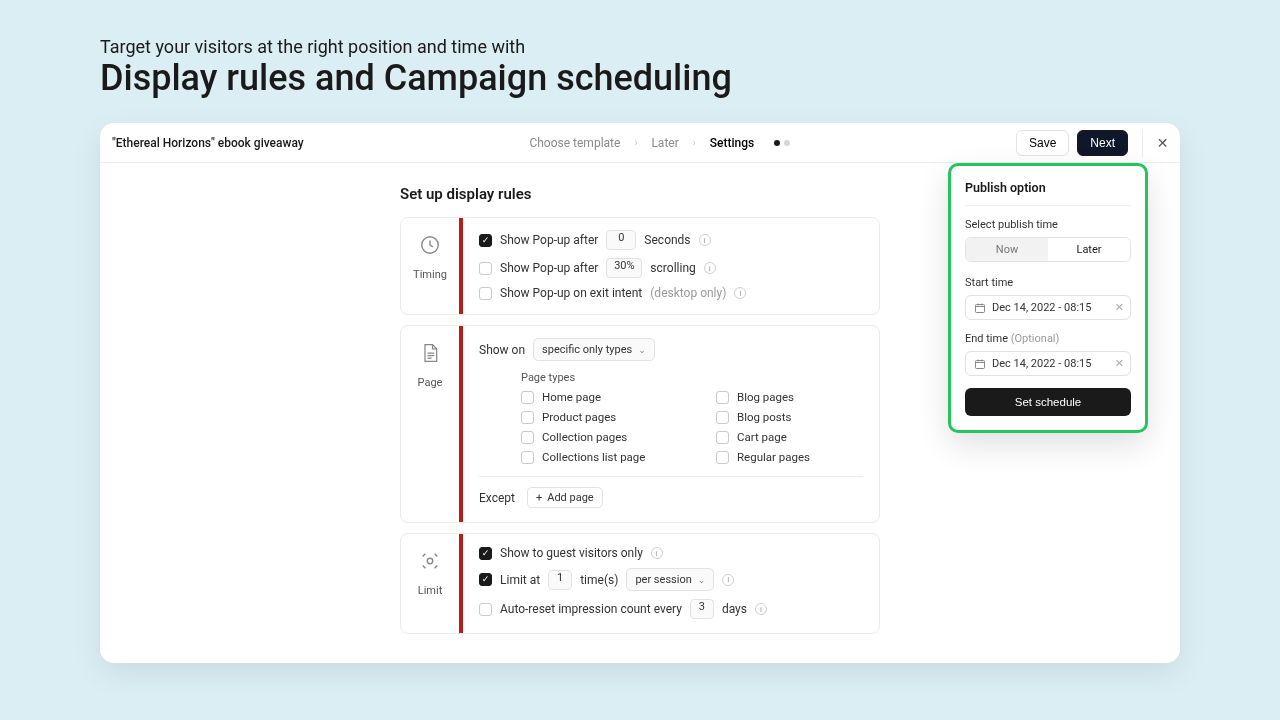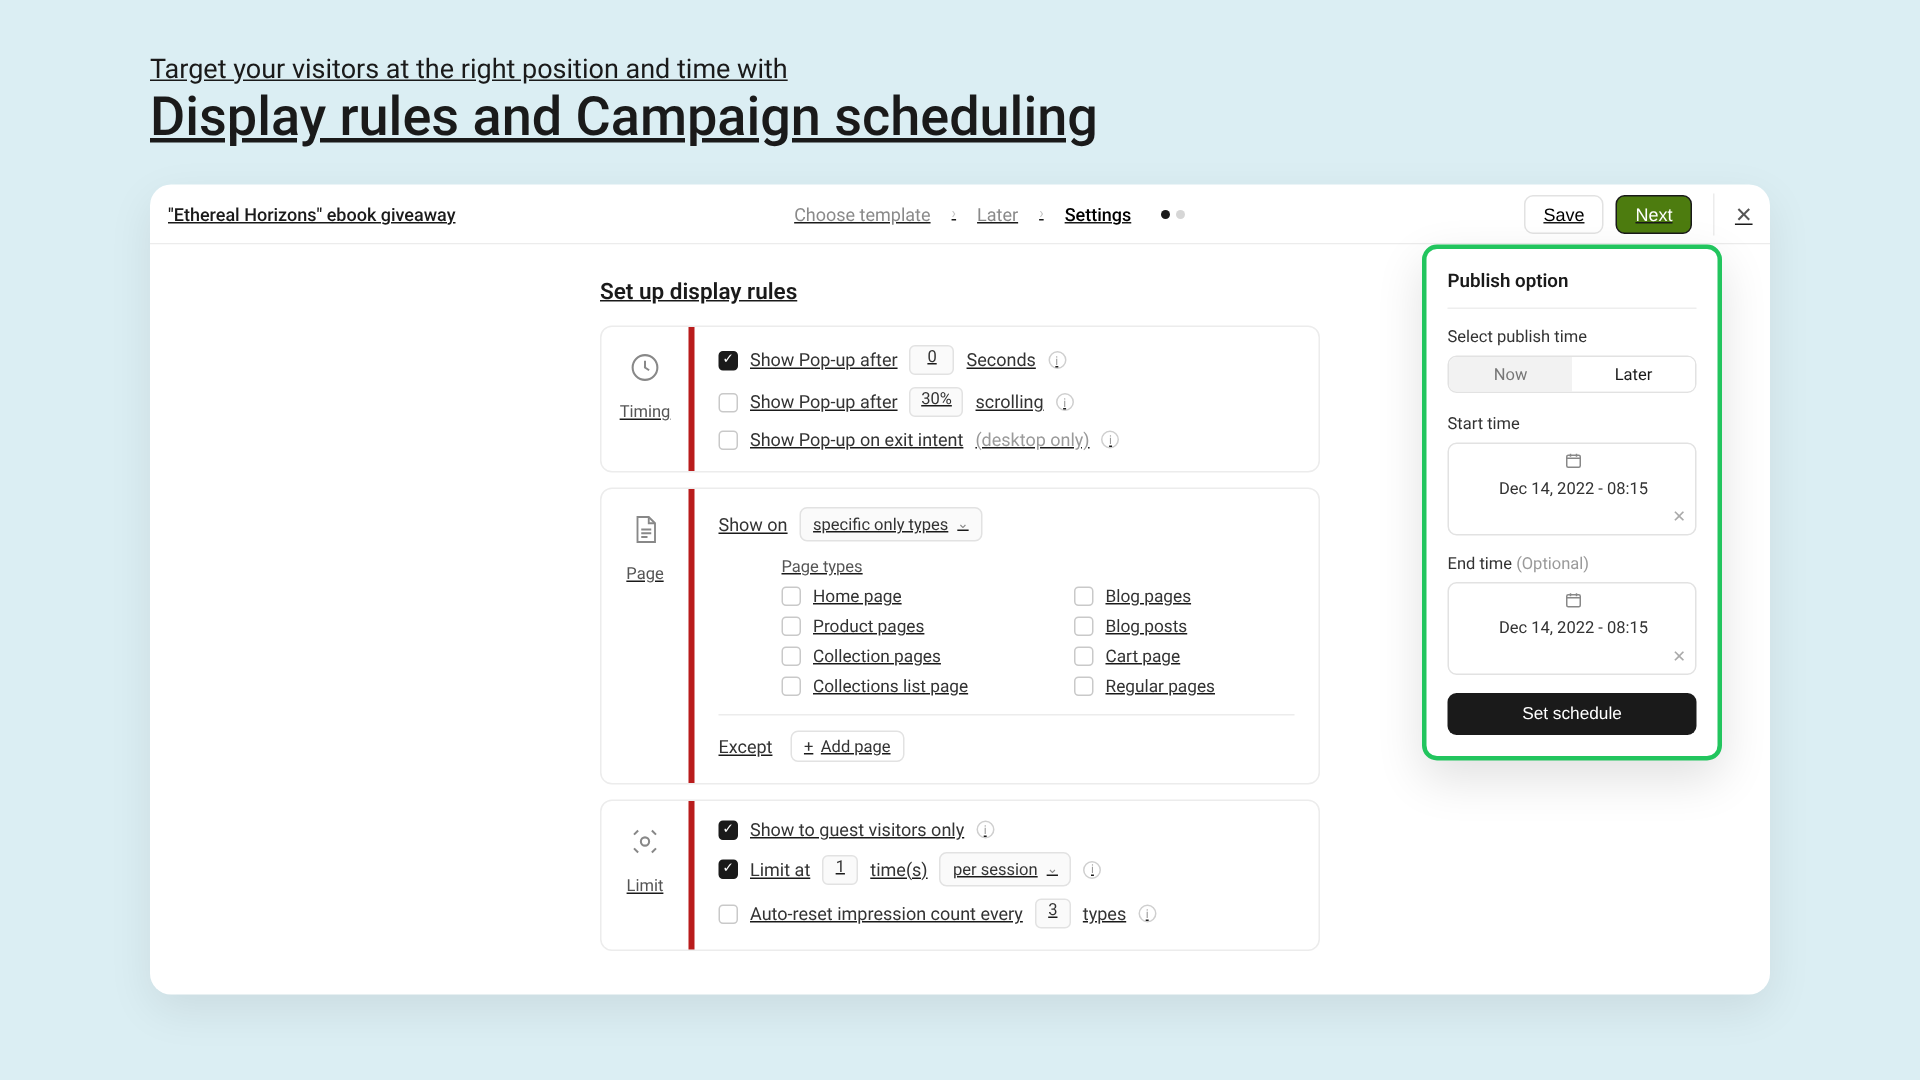--- a/index.html
+++ b/index.html
@@ -6,21 +6,20 @@
   body {
     font-family: -apple-system, BlinkMacSystemFont, "Segoe UI", Roboto, sans-serif;
     background: #dbeef3;
     width: 1280px;
     height: 720px;
     overflow: hidden;
     color: #1a1a1a;
   }
   .page {
     padding: 36px 100px 0;
-    text-decoration: underline;
   }
   .hero-sub {
     font-size: 18px;
     font-weight: 400;
     color: #1a1a1a;
   }
   .hero-title {
     font-size: 36px;
     font-weight: 500;
     margin-top: 0px;
@@ -55,21 +54,21 @@
     color: #8a8a8a;
   }
   .step { cursor: pointer; }
   .step.active { color: #000000; font-weight: 500; }
   .chev { color: #c4c4c4; font-size: 10px; }
   .dots { display:inline-flex; gap:4px; margin-left:6px; align-items:center;}
   .dot { width:6px; height:6px; border-radius:50%; background:#d6d6d6; }
   .dot.on { background:#1a1a1a; }
   .topbar-actions { display:flex; align-items:center; gap:8px; }
   .btn { border:1px solid #e2e2e2; background:#fff; border-radius:6px; padding:5px 12px; font-size:12px; cursor:pointer; }
-  .btn-dark { background:#4d7c0f; color:#fff; border-color:#1a1a1a; }
+  .btn-dark { background:#0f172a; color:#fff; border-color:#1a1a1a; }
   .btn-close { width:28px; height:28px; display:flex; align-items:center; justify-content:center; border:none; background:transparent; cursor:pointer; font-size:14px; color:#555; border-left:1px solid #ececec; margin-left:6px; padding-left:12px;}
   
   .app-body {
     padding: 22px 0 0 300px;
   }
   .section-title {
     font-size: 15px;
     font-weight: 600;
     margin-bottom: 14px;
   }
@@ -152,21 +151,21 @@
   .segmented div {
     flex:1; text-align:center; padding:5px 0; font-size:11px; cursor:pointer;
     background:#fff;
   }
   .segmented .seg-active { background:#f2f2f2; color:#777; }
   .segmented .seg-inactive { background:#fff; }
   .dt-row {
     display:flex; align-items:center; gap:6px;
     border:1px solid #e2e2e2; border-radius:6px;
     padding:5px 6px 5px 8px; margin-bottom:12px;
-    font-size:11px; color:#333;flex-direction:column;
+    font-size:11px; color:#333;
   }
   .dt-row .cal { color:#888; display:flex; }
   .dt-row .x { margin-left:auto; color:#aaa; cursor:pointer; font-size:11px; }
   .set-btn {
     width:100%; background:#1a1a1a; color:#fff; border:none; border-radius:6px;
     padding:8px 0; font-size:11.5px; cursor:pointer;
   }
   .opt { color:#9a9a9a; font-weight:400;}
 </style>
 </head>
@@ -328,21 +327,21 @@
               <span class="select-pill">
                 <span>per session</span>
                 <span class="caret">⌄</span>
               </span>
               <span class="info-icon">i</span>
             </div>
             <div class="row">
               <span class="cb"></span>
               <span>Auto-reset impression count every</span>
               <span class="mini-input" style="width:24px">3</span>
-              <span>types</span>
+              <span>days</span>
               <span class="info-icon">i</span>
             </div>
           </div>
         </div>
       </div>
     </div>
 
     <div class="publish">
       <div class="publish-title">Publish option</div>
       <div class="publish-hr"></div>

